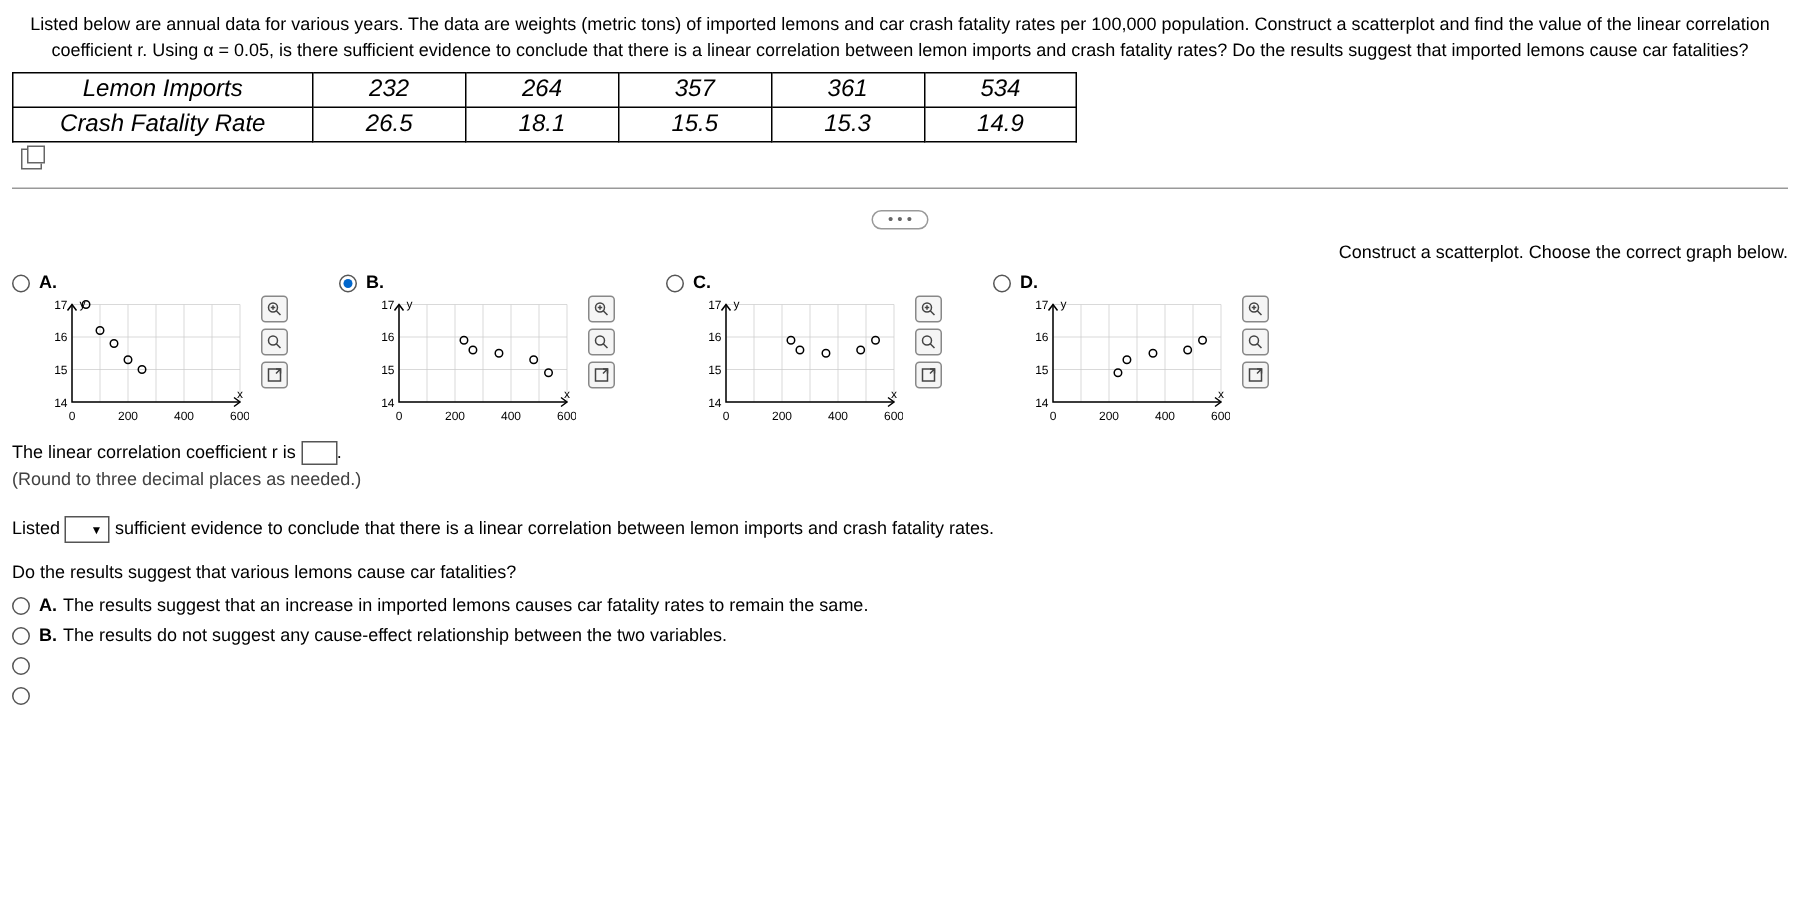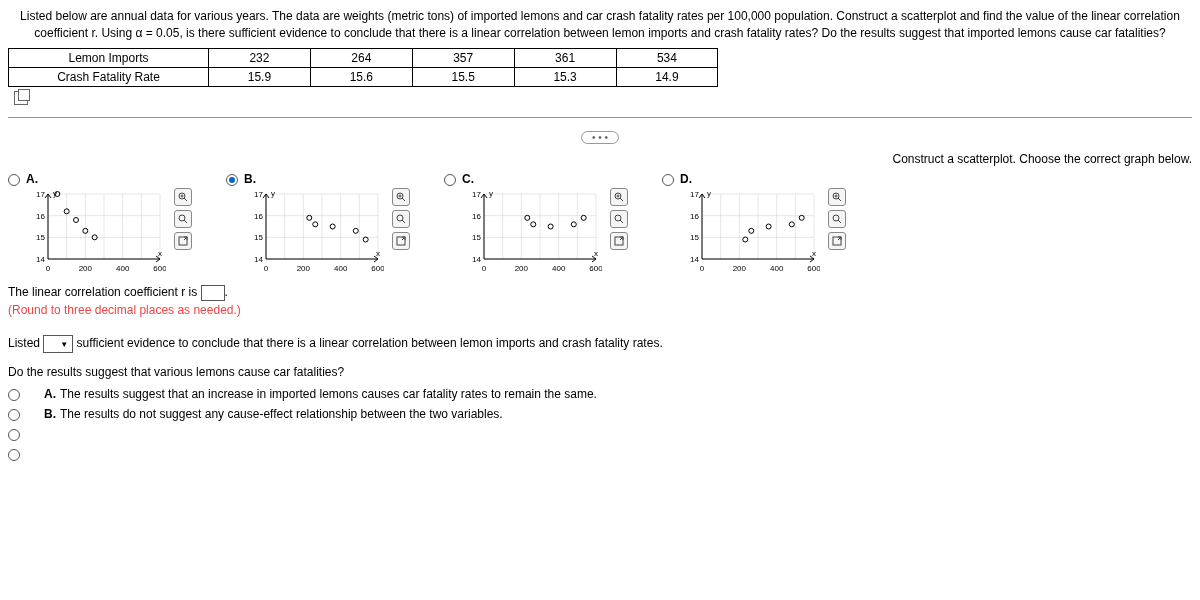--- a/index.html
+++ b/index.html
@@ -1,45 +1,45 @@
 <!DOCTYPE html>
 <html><head>
   <meta charset="utf-8">
   <style>
     * { box-sizing: border-box; margin: 0; padding: 0; }
     body { font-family: Arial, sans-serif; font-size: 12px; color: #000; background: #fff; padding: 8px; }
     .intro { margin-bottom: 6px; line-height: 1.4; text-align: center; }
     .data-table { border-collapse: collapse; width: 60%; margin-bottom: 4px; }
-    .data-table td { border: 1px solid #000; padding: 2px 8px; text-align: center; font-size: 12px; }
+    .data-table td { border: 1px solid #000; padding: 2px 8px; text-align: center; font-size: 16px; font-style: italic; }
     .data-table td:first-child { text-align: center; width: 200px; }
     .copy-icon { display: inline-block; width: 14px; height: 14px; border: 1px solid #666; position: relative; margin-left: 6px; vertical-align: middle; }
     .copy-icon::after { content: ''; position: absolute; width: 10px; height: 10px; border: 1px solid #666; top: -3px; left: 3px; background: #fff; }
     hr { border: none; border-top: 1px solid #999; margin: 12px 0; }
     .ellipsis { text-align: center; margin: 6px 0; }
     .ellipsis-box { display: inline-block; border: 1px solid #999; border-radius: 10px; padding: 0 10px; color: #666; font-size: 10px; }
     .question-text { margin: 8px 0 6px; text-align: right; }
     .options-row { display: flex; gap: 60px; margin-bottom: 10px; }
     .option { display: flex; align-items: flex-start; gap: 6px; }
     .radio { width: 12px; height: 12px; border: 1px solid #555; border-radius: 50%; display: inline-block; margin-top: 2px; position: relative; flex-shrink: 0; }
     .radio.selected::after { content: ''; position: absolute; width: 6px; height: 6px; background: #0066cc; border-radius: 50%; top: 2px; left: 2px; }
     .chart-wrap { position: relative; }
     .chart-label { font-weight: bold; margin-bottom: 2px; }
     .chart { position: relative; width: 140px; height: 85px; }
     .chart svg { display: block; }
     .mag { width: 18px; height: 18px; border: 1px solid #888; border-radius: 3px; display: inline-flex; align-items: center; justify-content: center; margin-left: 4px; vertical-align: top; background: #f5f5f5; }
     .mag svg { width: 12px; height: 12px; }
     .chart-controls { position: absolute; right: -26px; top: 0; display: flex; flex-direction: column; gap: 4px; }
     .answer-line { margin: 12px 0 2px; }
     .answer-box { display: inline-block; width: 24px; height: 16px; border: 1px solid #555; vertical-align: middle; }
-    .hint { color: #ef4444; margin-bottom: 18px; }
+    .hint { color: #404040; margin-bottom: 18px; }
     .dropdown { display: inline-block; border: 1px solid #555; padding: 0 4px; height: 18px; vertical-align: middle; }
     .dropdown::after { content: '▼'; font-size: 8px; margin-left: 12px; }
     .sentence { margin: 10px 0; }
     .sub-question { margin: 12px 0 8px; }
-    .mc-option { display: flex; align-items: flex-start; gap: 24px; margin: 6px 0; }
+    .mc-option { display: flex; align-items: flex-start; gap: 6px; margin: 6px 0; }
     .mc-option .letter { font-weight: bold; margin-right: 4px; }
   </style>
 </head>
 <body>
 
 
 
 <div class="intro">Listed below are annual data for various years. The data are weights (metric tons) of imported lemons and car crash fatality rates per 100,000 population. Construct a scatterplot and find the value of the linear correlation coefficient r. Using α = 0.05, is there sufficient evidence to conclude that there is a linear correlation between lemon imports and crash fatality rates? Do the results suggest that imported lemons cause car fatalities?</div>
 
 <table class="data-table">
@@ -47,22 +47,22 @@
       <tr>
     <td>Lemon Imports</td>
     <td>232</td>
     <td>264</td>
     <td>357</td>
     <td>361</td>
     <td>534</td>
   </tr>
   <tr>
     <td>Crash Fatality Rate</td>
-    <td>15.9</td>
-    <td>15.6</td>
+    <td>26.5</td>
+    <td>18.1</td>
     <td>15.5</td>
     <td>15.3</td>
     <td>14.9</td>
   </tr>
 </tbody>
   </table>
 <span class="copy-icon"></span>
 
 <hr>
 <div class="ellipsis"><span class="ellipsis-box">• • •</span></div>

